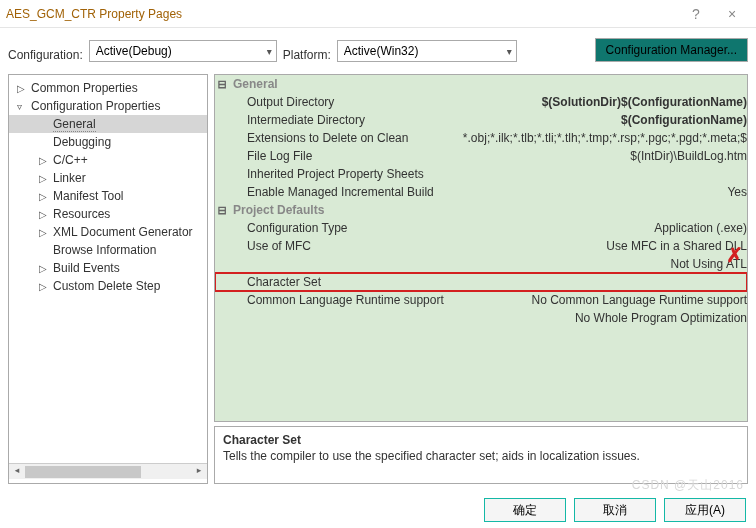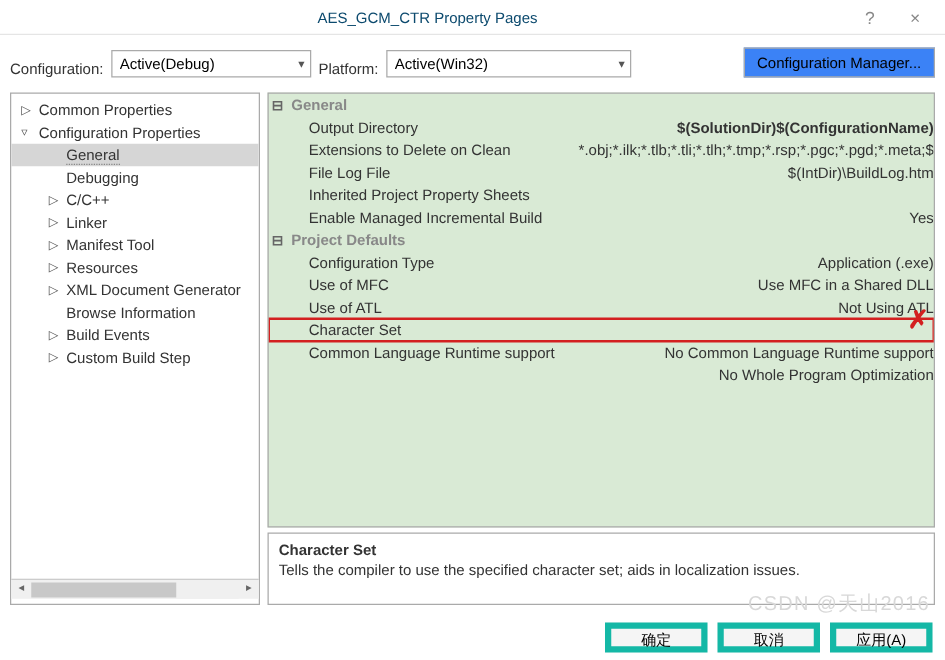--- a/index.html
+++ b/index.html
@@ -1,27 +1,27 @@
 <!DOCTYPE html>
 <html><head>
 <meta charset="utf-8">
 <style>
   * { box-sizing: border-box; font-family: "Segoe UI", Tahoma, sans-serif; font-size: 12px; }
   body { margin: 0; width: 756px; height: 528px; background: #fff; color: #333; overflow: hidden; }
   .titlebar { height: 28px; display: flex; align-items: center; padding: 0 6px; background: #fff; border-bottom: 1px solid #e5e5e5; }
-  .titlebar .title { flex: 1; color: #0c4a6e; text-align: center; }
+  .titlebar .title { flex: 1; color: #a16207; }
   .titlebar .tbtn { width: 36px; text-align: center; color: #888; font-size: 14px; }
   .topbar { display: flex; align-items: flex-end; gap: 6px; padding: 10px 8px 12px 8px; }
   .label { white-space: nowrap; }
   .combo { position: relative; display: flex; align-items: center; border: 1px solid #aaa; background: #fff; height: 22px; }
   .combo input { border: none; outline: none; width: 100%; padding: 0 18px 0 6px; height: 20px; background: transparent; }
   .combo .chev { position: absolute; right: 4px; color: #555; pointer-events: none; font-size: 10px; }
-  #combo-config { width: 160px; }
-  #combo-plat { width: 196px; }
-  .cfgmgr { border: 1px solid #aaa; background: #3b82f6; padding: 2px 10px; height: 24px; }
+  #combo-config { width: 188px; }
+  #combo-plat { width: 180px; }
+  .cfgmgr { border: 1px solid #aaa; background: #0f766e; padding: 2px 10px; height: 24px; }
   .body { display: flex; padding: 0 8px 6px 8px; gap: 6px; }
   .treewrap { width: 200px; border: 1px solid #aaa; padding: 4px 0; height: 410px; position: relative; display: flex; flex-direction: column; }
   .tree { flex: 1; overflow: hidden; }
   .tree-row { display: flex; align-items: center; height: 18px; padding-left: 8px; gap: 4px; white-space: nowrap; }
   .tree-row.child { padding-left: 30px; }
   .tree-row .exp { width: 10px; color: #555; font-size: 10px; display:inline-block; }
   .tree-row.sel { background: #d6d6d6; }
   .tree-row.sel span.txt { border-bottom: 1px dotted #888; }
   .hscroll { height: 16px; border-top: 1px solid #ccc; display: flex; align-items: center; background: #f0f0f0; }
   .hscroll .sbtn { width: 16px; height: 14px; text-align: center; font-size: 9px; color: #666; }
@@ -33,22 +33,22 @@
   .grow.head { color: #888; font-weight: bold; }
   .grow .exp { width: 14px; text-align: center; color: #666; font-size: 11px; }
   .grow .k { width: 218px; padding-left: 4px; white-space: nowrap; overflow: hidden; }
   .grow.child .k { padding-left: 18px; }
   .grow .v { flex: 1; white-space: nowrap; overflow: hidden; padding-left: 2px; text-align: right; }
   .grow .v.bold { font-weight: bold; }
   .grow.sel { outline: 2px solid #d32020; outline-offset: -1px; }
   .desc { border: 1px solid #aaa; padding: 6px 8px; height: 58px; }
   .desc .dt { font-weight: bold; margin-bottom: 2px; }
   .footer { display: flex; justify-content: flex-end; gap: 8px; padding: 8px 10px; }
-  .btn { border: 5px solid #14b8a6; background: #f5f5f5; width: 82px; height: 24px; }
-  .watermark { position: absolute; right: 12px; bottom: 34px; color: #d8d8d8; font-size: 16px; letter-spacing: 1px; pointer-events:none; }
+  .btn { border: 1px solid #14b8a6; background: #f5f5f5; width: 82px; height: 24px; }
+  .watermark { position: absolute; right: 12px; bottom: 34px; color: #d8d8d8; font-size: 12px; letter-spacing: 1px; pointer-events:none; }
   .xmark { position: absolute; right: 4px; top: 168px; color: #d32020; font-size: 20px; font-weight: bold; font-family: cursive; }
 </style>
 </head>
 <body>
 
 <div class="titlebar">
   <span class="title">AES_GCM_CTR Property Pages</span>
   <span class="tbtn">?</span>
   <span class="tbtn">×</span>
 </div>
@@ -111,21 +111,21 @@
           <div class="tree-row child">
             <span class="exp"></span>
             <span class="txt">Browse Information</span>
           </div>
           <div class="tree-row child">
             <span class="exp">▷</span>
             <span class="txt">Build Events</span>
           </div>
           <div class="tree-row child">
             <span class="exp">▷</span>
-            <span class="txt">Custom Build Step</span>
+            <span class="txt">Custom Delete Step</span>
           </div>
         </div>
     </div>
     <div class="hscroll">
       <div class="sbtn">◂</div>
       <div class="track">
           <div class="thumb"></div>
         </div>
       <div class="sbtn">▸</div>
     </div>
@@ -138,20 +138,25 @@
         <span class="k">General</span>
       </div>
       <div id="grid-rows1">
           <div class="grow child">
             <span class="exp"></span>
             <span class="k">Output Directory</span>
             <span class="v bold">$(SolutionDir)$(ConfigurationName)</span>
           </div>
           <div class="grow child">
             <span class="exp"></span>
+            <span class="k">Intermediate Directory</span>
+            <span class="v bold">$(ConfigurationName)</span>
+          </div>
+          <div class="grow child">
+            <span class="exp"></span>
             <span class="k">Extensions to Delete on Clean</span>
             <span class="v">*.obj;*.ilk;*.tlb;*.tli;*.tlh;*.tmp;*.rsp;*.pgc;*.pgd;*.meta;$</span>
           </div>
           <div class="grow child">
             <span class="exp"></span>
             <span class="k">File Log File</span>
             <span class="v">$(IntDir)\BuildLog.htm</span>
           </div>
           <div class="grow child">
             <span class="exp"></span>
@@ -174,21 +179,20 @@
             <span class="k">Configuration Type</span>
             <span class="v">Application (.exe)</span>
           </div>
           <div class="grow child">
             <span class="exp"></span>
             <span class="k">Use of MFC</span>
             <span class="v">Use MFC in a Shared DLL</span>
           </div>
           <div class="grow child">
             <span class="exp"></span>
-            <span class="k">Use of ATL</span>
             <span class="v">Not Using ATL</span>
           </div>
           <div class="grow child sel">
             <span class="exp"></span>
             <span class="k">Character Set</span>
           </div>
           <div class="grow child">
             <span class="exp"></span>
             <span class="k">Common Language Runtime support</span>
             <span class="v">No Common Language Runtime support</span>

